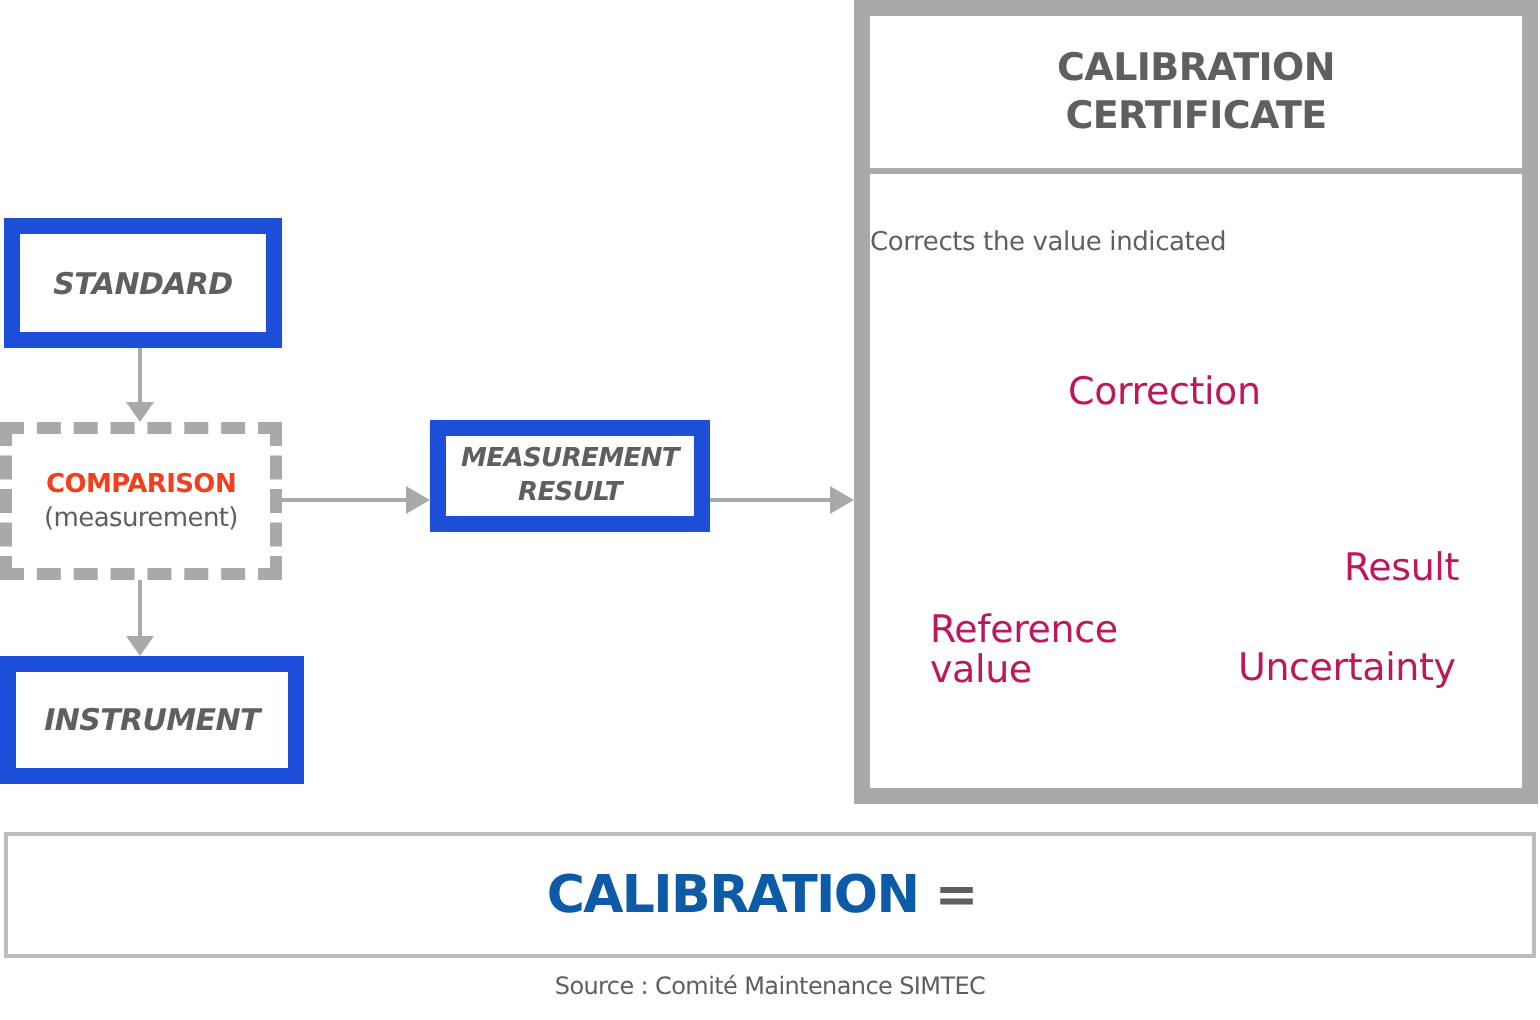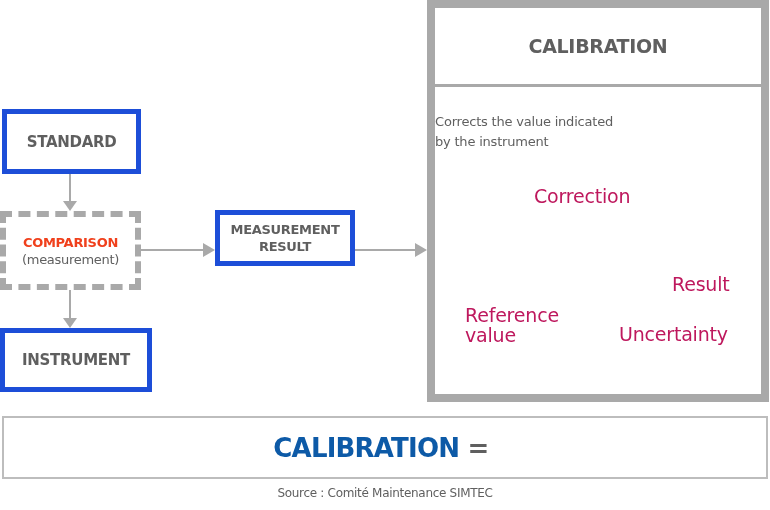--- a/index.html
+++ b/index.html
@@ -1,21 +1,21 @@
 <!DOCTYPE html>
 <html><head>
 <meta charset="utf-8">
 <style>
   html, body { margin: 0; padding: 0; background: #ffffff; }
   body { width: 770px; height: 510px; position: relative; overflow: hidden;
          font-family: "DejaVu Sans", sans-serif; }
   .box { position: absolute; box-sizing: border-box; background: #fff;
          display: flex; flex-direction: column; align-items: center; justify-content: center;
          text-align: center; color: #5f5f5f; font-weight: bold; }
-  .thick { border: 5px solid #1d4ed8; }
+  .thick { border: 8px solid #1d4ed8; font-style: italic; }
   .dashed { border: 6px dashed #a9a9a9; }
   .lbl { font-size: 15px; letter-spacing: -0.3px; }
   .lbl-sm { font-size: 13px; letter-spacing: -0.3px; line-height: 17px; }
   .red { color: #f0401c; }
   .blue { color: #0d5aa7; }
   .normal { font-weight: normal; }
   #cert { position: absolute; left: 427px; top: 0; width: 342px; height: 402px;
           box-sizing: border-box; border: 8px solid #a9a9a9; background: #fff; }
   #cert-head { position: absolute; left: 0; top: 0; right: 0; height: 76px; border-bottom: 3px solid #a9a9a9;
                display: flex; flex-direction: column; align-items: center; justify-content: center;
@@ -83,24 +83,24 @@
 </div>
 
 <div class="box thick" style="left:215px; top:210px; width:140px; height:56px;">
   <span class="lbl-sm">MEASUREMENT</span>
   <span class="lbl-sm">RESULT</span>
 </div>
 
 <div id="cert">
   <div id="cert-head">
     <span>CALIBRATION</span>
+    <span>CERTIFICATE</span>
   </div>
   <div id="cert-desc">
     <div>Corrects the value indicated</div>
-    <div>by the instrument</div>
   </div>
 </div>
 
 <div class="txt blue" style="left:534px; top:186px;">Correction</div>
 <div class="txt" style="left:465px; top:305px;">
   <div>Reference</div>
   <div>value</div>
 </div>
 <div class="txt" style="left:672px; top:274px;">Result</div>
 <div class="txt red" style="left:619px; top:324px;">Uncertainty</div>

